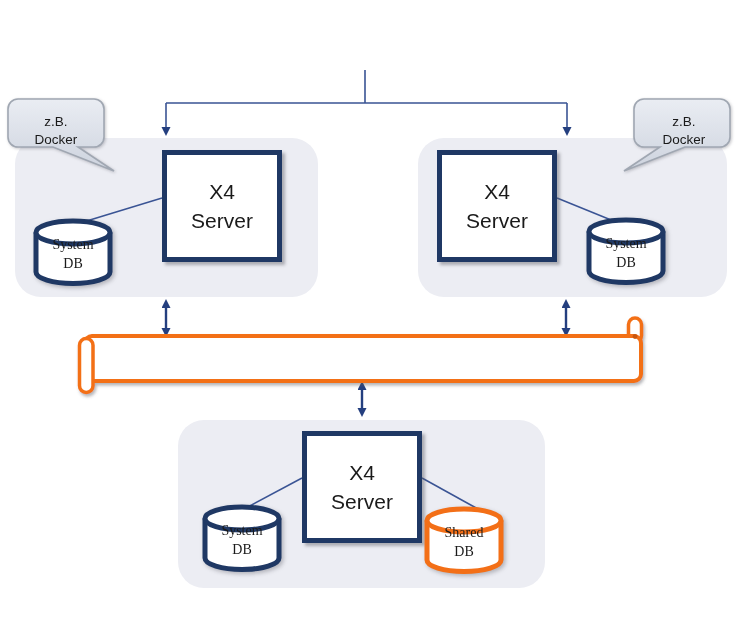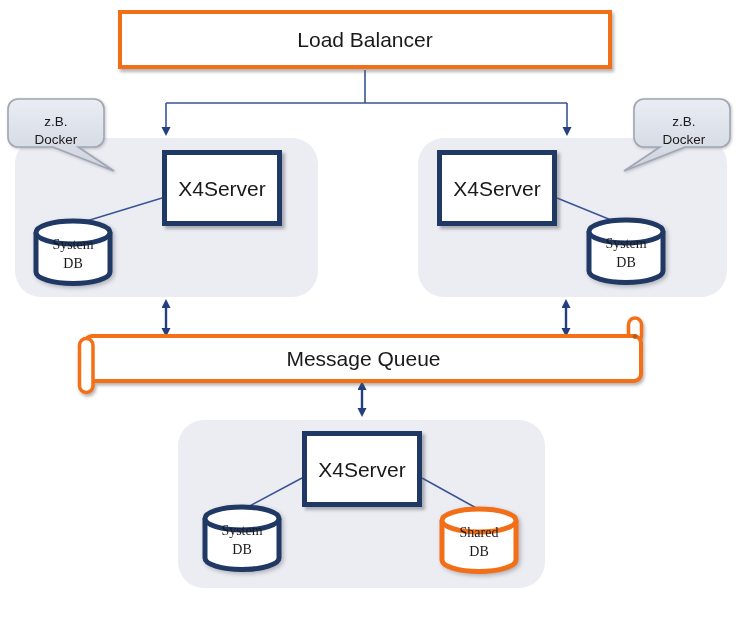--- a/index.html
+++ b/index.html
@@ -5,23 +5,23 @@
   html,body{margin:0;padding:0;background:#fff;}
   #canvas{
     position:relative;width:736px;height:622px;overflow:hidden;background:#ffffff;
     font-family:"Liberation Sans","DejaVu Sans",sans-serif;color:#1a1a1a;
   }
   .group{
     position:absolute;background:#ECEDF3;border-radius:26px;z-index:1;
   }
   .overlay-svg{position:absolute;left:0;top:0;z-index:2;}
   .server-box{
-    position:absolute;width:120px;height:76px;background:#ffffff;
+    position:absolute;width:120px;height:112px;background:#ffffff;
     border:5px solid #1F3864;box-sizing:border-box;z-index:3;
-    display:flex;flex-direction:row;align-items:center;justify-content:center;
+    display:flex;flex-direction:column;align-items:center;justify-content:center;
     font-size:21px;line-height:29px;text-align:center;
     box-shadow:3px 3px 3px rgba(90,90,100,.45);
   }
   .lb-box{
     position:absolute;left:118px;top:10px;width:494px;height:59px;background:#ffffff;
     border:4px solid #F36F17;box-sizing:border-box;z-index:3;
     display:flex;align-items:center;justify-content:center;font-size:21px;
     box-shadow:2px 3px 3px rgba(90,90,100,.45);
   }
   .cylinder{position:absolute;width:84px;height:69px;z-index:3;}
@@ -79,25 +79,21 @@
     </g>
 
     <g filter="url(#qshadow)">
       <rect x="628.5" y="318" width="13" height="24" rx="6.5" fill="#ffffff" stroke="#F36F17" stroke-width="3.5"></rect>
       <rect x="85" y="336" width="556" height="45" rx="7" fill="#ffffff" stroke="#F36F17" stroke-width="4"></rect>
       <circle cx="635" cy="336.5" r="2.4" fill="#C9570E"></circle>
       <rect x="79.5" y="338.5" width="13.5" height="54" rx="6.7" fill="#ffffff" stroke="#F36F17" stroke-width="3.5"></rect>
     </g>
   </svg>
 
-  <div class="lb-box">
-    <span>Load Balancer</span>
-  </div>
 
-  <div class="mq-label">Message Queue</div>
 
   <div class="server-box" style="left:162px;top:150px;">
     <span>X4</span>
     <span>Server</span>
   </div>
   <div class="server-box" style="left:437px;top:150px;">
     <span>X4</span>
     <span>Server</span>
   </div>
   <div class="server-box" style="left:302px;top:431px;">
@@ -131,21 +127,21 @@
     <svg width="84" height="69" viewBox="0 0 84 69">
       <path d="M5,14.5 V54 A37,11.5 0 0 0 79,54 V14.5" fill="#fff" stroke="#1F3864" stroke-width="5"></path>
       <ellipse cx="42" cy="14.5" rx="37" ry="11.5" fill="#fff" stroke="#1F3864" stroke-width="5"></ellipse>
     </svg>
     <div class="cyl-label">
       <div>System</div>
       <div>DB</div>
     </div>
   </div>
 
-  <div class="cylinder" style="left:437px;top:506px;">
+  <div class="cylinder" style="left:422px;top:506px;">
     <svg width="84" height="69" viewBox="0 0 84 69">
       <path d="M5,14.5 V54 A37,11.5 0 0 0 79,54 V14.5" fill="#fff" stroke="#F36F17" stroke-width="5"></path>
       <ellipse cx="42" cy="14.5" rx="37" ry="11.5" fill="#fff" stroke="#F36F17" stroke-width="5"></ellipse>
     </svg>
     <div class="cyl-label">
       <div>Shared</div>
       <div>DB</div>
     </div>
   </div>
 

